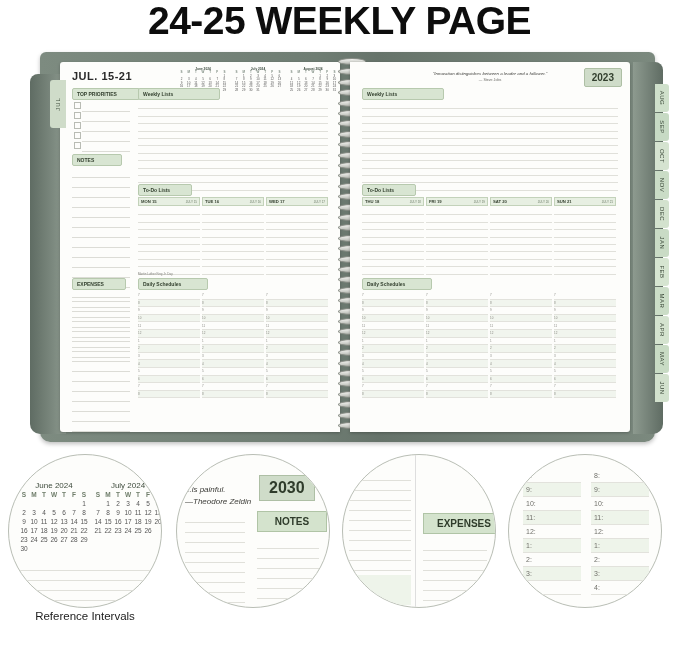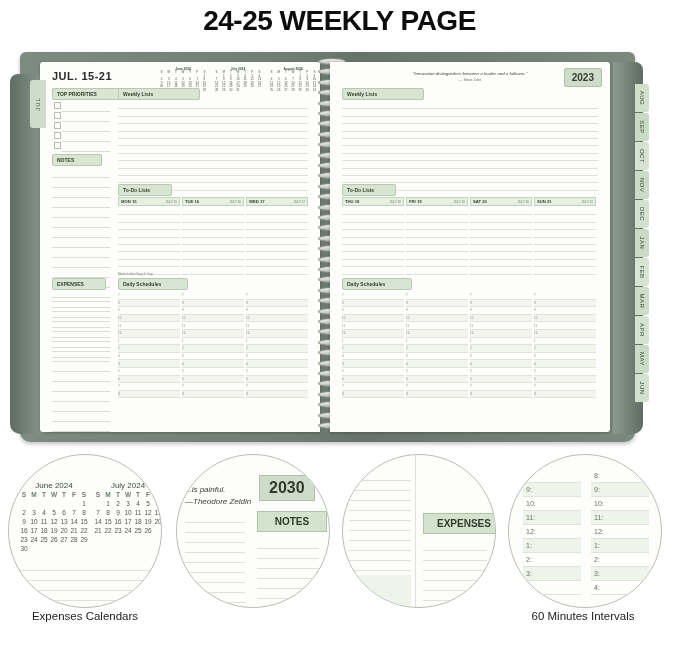--- a/index.html
+++ b/index.html
@@ -6,26 +6,26 @@
   body{
     width:679px;height:646px;
     background:#ffffff;
     font-family:"Liberation Sans", sans-serif;
     overflow:hidden;
     position:relative;
   }
   .title{
     position:absolute;top:0;left:0;width:679px;height:42px;
     display:flex;align-items:center;justify-content:center;
-    font-size:28px;font-weight:bold;letter-spacing:-0.5px;color:#0d0d0d;
+    font-size:39px;font-weight:bold;letter-spacing:-0.5px;color:#0d0d0d;
     font-family:"Liberation Sans", sans-serif;
   }
   
   .photo{
-    position:absolute;top:44px;left:0;width:651px;height:406px;
+    position:absolute;top:44px;left:20px;width:651px;height:406px;
   }
   .book-cover{
     position:absolute;left:20px;top:8px;width:615px;height:390px;
     background:linear-gradient(90deg,#7d8b80 0%,#6f7d73 45%,#66736a 55%,#7b897e 100%);
     border-radius:6px 6px 10px 10px;
     box-shadow:0 2px 4px rgba(0,0,0,.25);
   }
   .cover-shadow-l{
     position:absolute;left:10px;top:30px;width:36px;height:360px;
     background:linear-gradient(90deg,#5f6c63,#8d9a8f);
@@ -1109,15 +1109,14 @@
         </div>
         <div class="r">
           <b>3:</b>
         </div>
         <div class="r">
           <b>4:</b>
         </div>
       </div>
   </div>
 
-  <div class="cap cap1">Expenses Calendars</div>
-  <div class="cap cap4">60 Minutes Intervals</div>
+  <div class="cap cap1">Reference Intervals</div>
 </div>
 
 </body></html>

